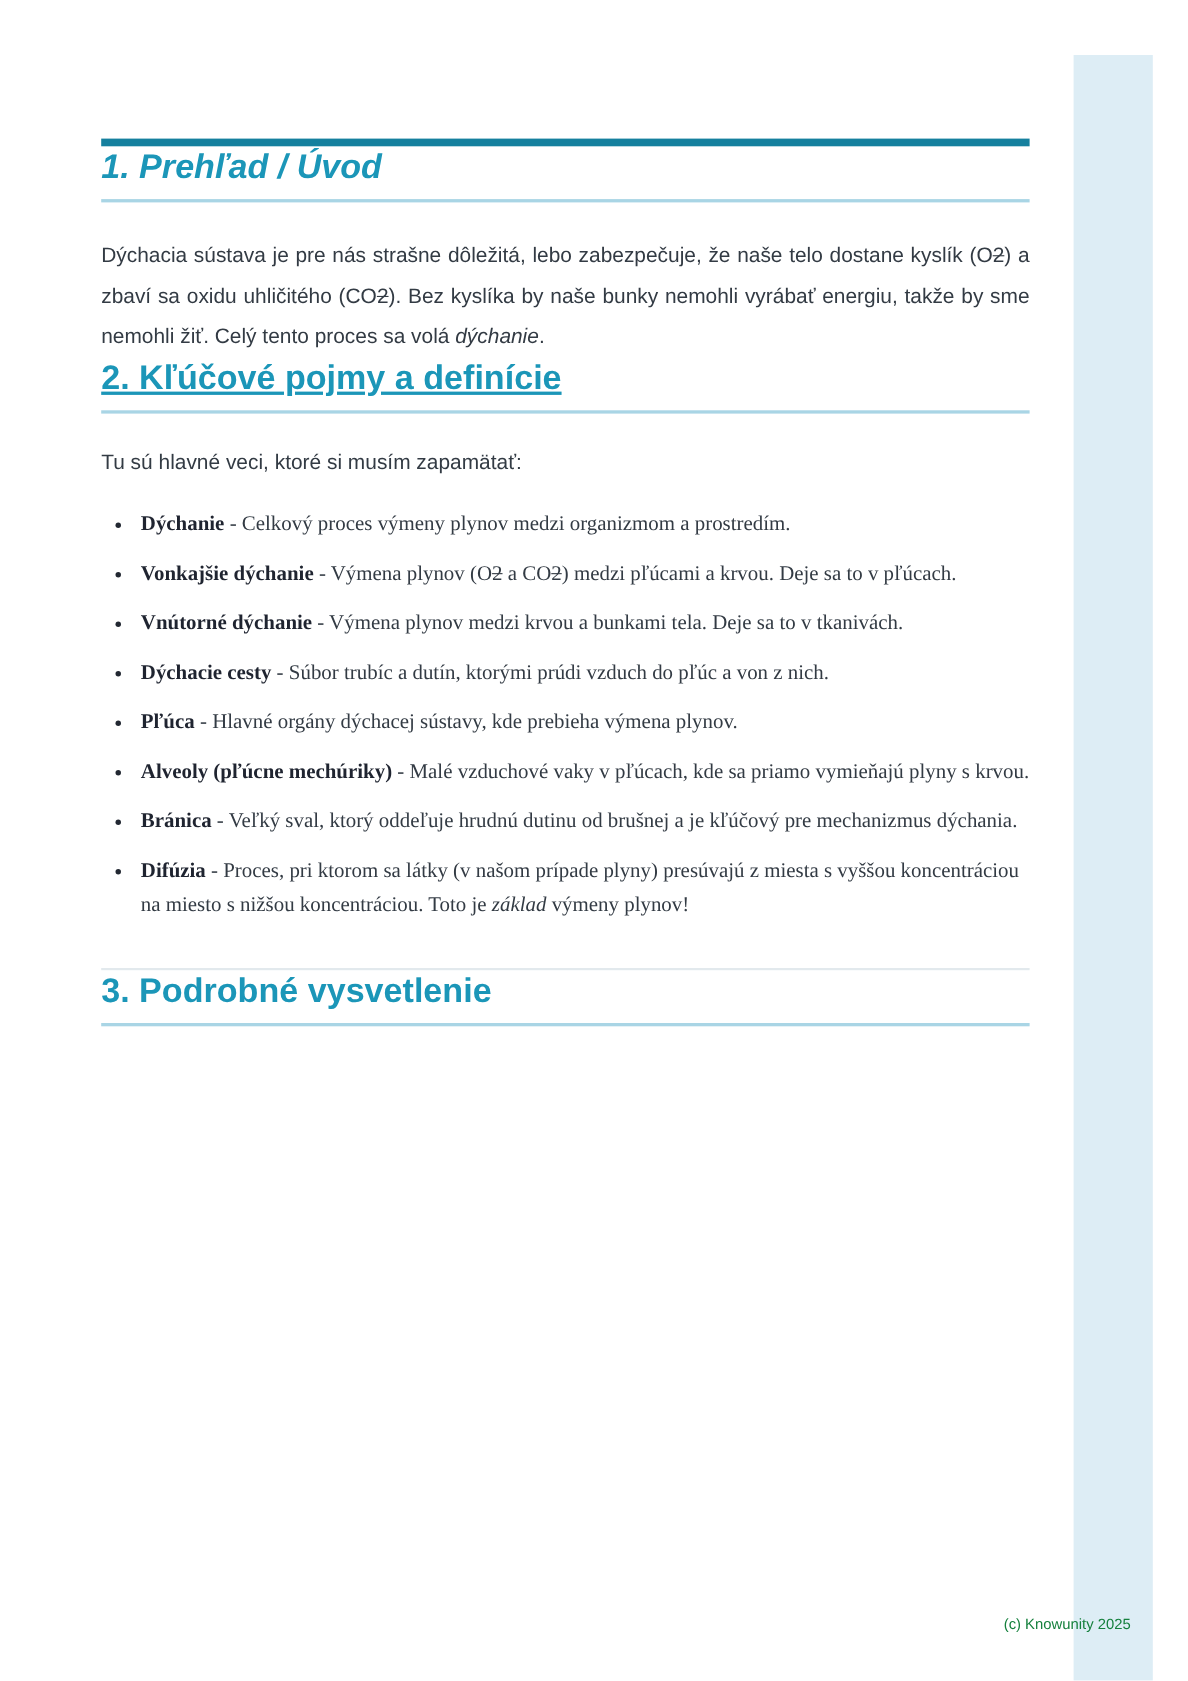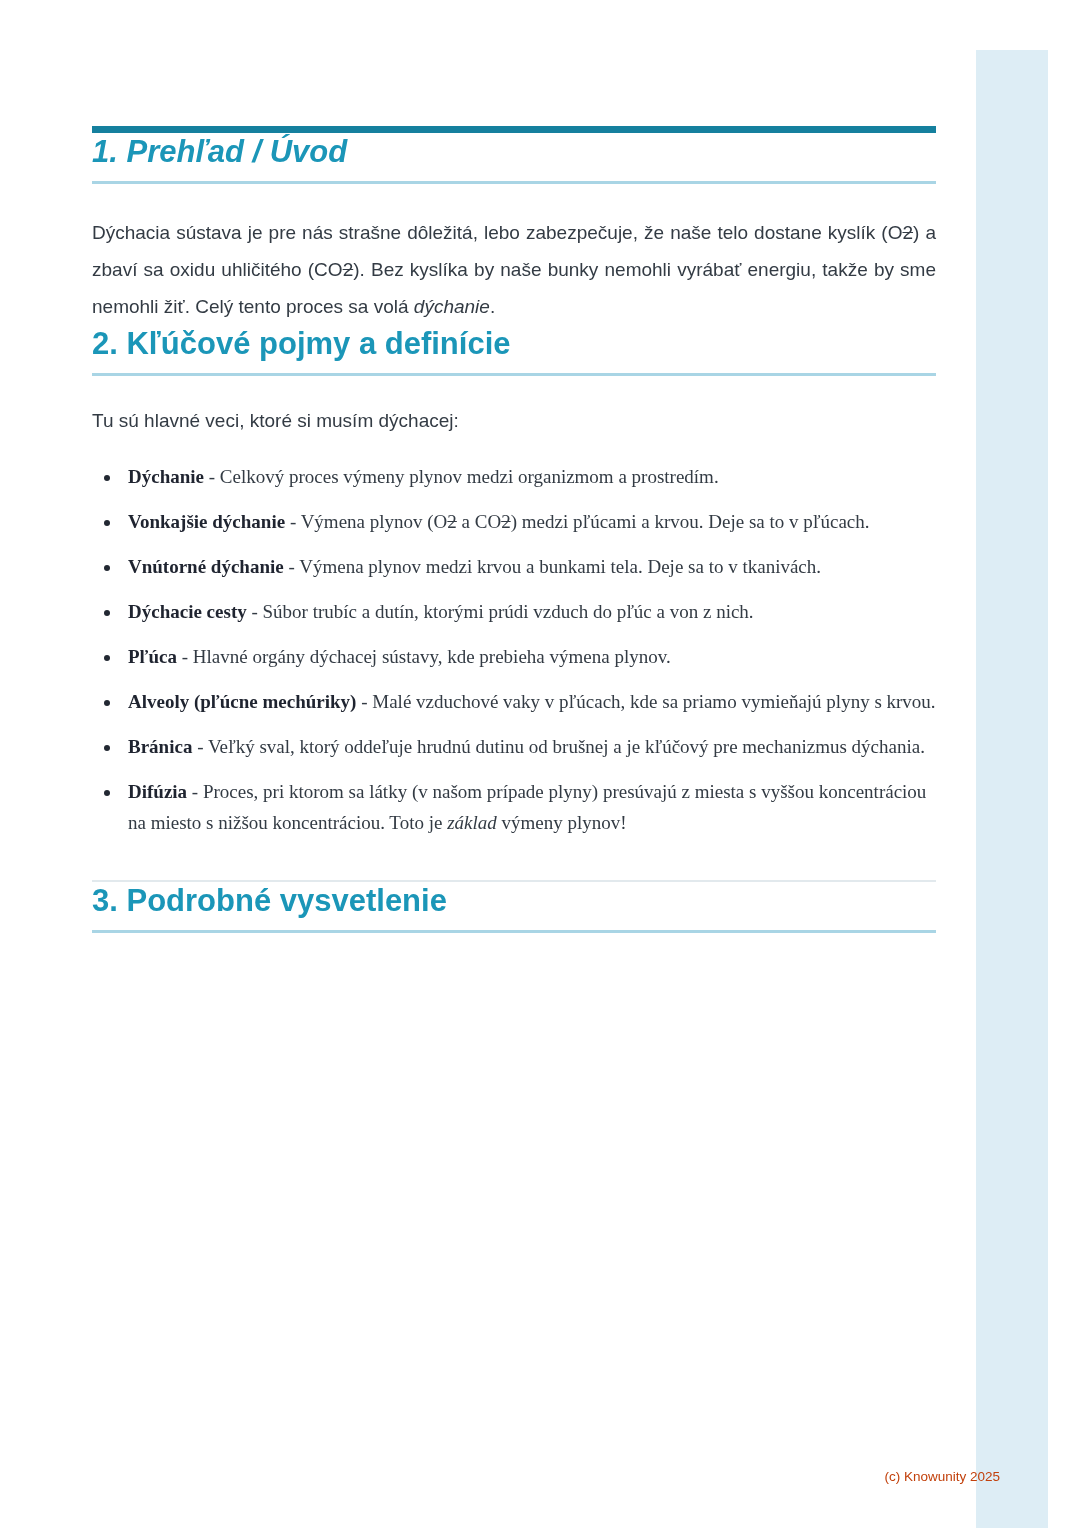--- a/index.html
+++ b/index.html
@@ -43,21 +43,21 @@
   h2.section-heading {
     margin: 0;
     font-size: 31px;
     line-height: 38px;
     font-weight: 700;
     color: #1b96b8;
     padding-bottom: 10px;
     border-bottom: 3px solid #a9d5e5;
   }
   .h2-s1 { margin-top: 54px; font-style: italic; }
-  .h2-s2 { margin-top: 52px; }
+  .h2-s2 { margin-top: 52px; text-decoration: underline; }
   .h2-s3 { margin-top: 48px; }
   p.body-para {
     margin: 30px 0 0 0;
     font-size: 19px;
     line-height: 37px;
     text-align: justify;
   }
   p.intro-line {
     margin: 26px 0 0 0;
     font-size: 19px;
@@ -85,41 +85,41 @@
   .em-text { font-style: italic; }
   s { text-decoration: line-through; }
   hr.section-divider {
     border: none;
     border-top: 2px solid #e2e9ed;
     margin: 42px 0 0 0;
   }
   .footer-credit {
     position: absolute;
     z-index: 2;
-    right: 80px;
+    right: 52px;
     bottom: 44px;
     font-size: 13.5px;
-    color: #c2410c;
+    color: #15803d;
   }
 </style>
 </head>
 <body>
 
 <div class="page">
   <div class="side-strip"></div>
 
   <div class="content">
 
     <div class="title-rule"></div>
 
     <h2 class="section-heading h2-s1">1. Prehľad / Úvod</h2>
     <p class="body-para"><span>Dýchacia sústava je pre nás strašne dôležitá, lebo zabezpečuje, že naše telo dostane kyslík (O</span><s>2</s><span>) a zbaví sa oxidu uhličitého (CO</span><s>2</s><span>). Bez kyslíka by naše bunky nemohli vyrábať energiu, takže by sme nemohli žiť. Celý tento proces sa volá </span><span class="em-text">dýchanie</span><span>.</span></p>
 
     <h2 class="section-heading h2-s2">2. Kľúčové pojmy a definície</h2>
-    <p class="intro-line">Tu sú hlavné veci, ktoré si musím dýchacej:</p>
+    <p class="intro-line">Tu sú hlavné veci, ktoré si musím zapamätať:</p>
 
     <ul class="key-terms">
       <li><span class="term">Dýchanie</span><span> - </span><span>Celkový proces výmeny plynov medzi organizmom a prostredím.</span></li>
 
       <li><span class="term">Vonkajšie dýchanie</span><span> - </span><span>Výmena plynov (O</span><s>2</s><span> a CO</span><s>2</s><span>) medzi pľúcami a krvou. Deje sa to v pľúcach.</span></li>
 
       <li><span class="term">Vnútorné dýchanie</span><span> - </span><span>Výmena plynov medzi krvou a bunkami tela. Deje sa to v tkanivách.</span></li>
 
       <li><span class="term">Dýchacie cesty</span><span> - </span><span>Súbor trubíc a dutín, ktorými prúdi vzduch do pľúc a von z nich.</span></li>
 

